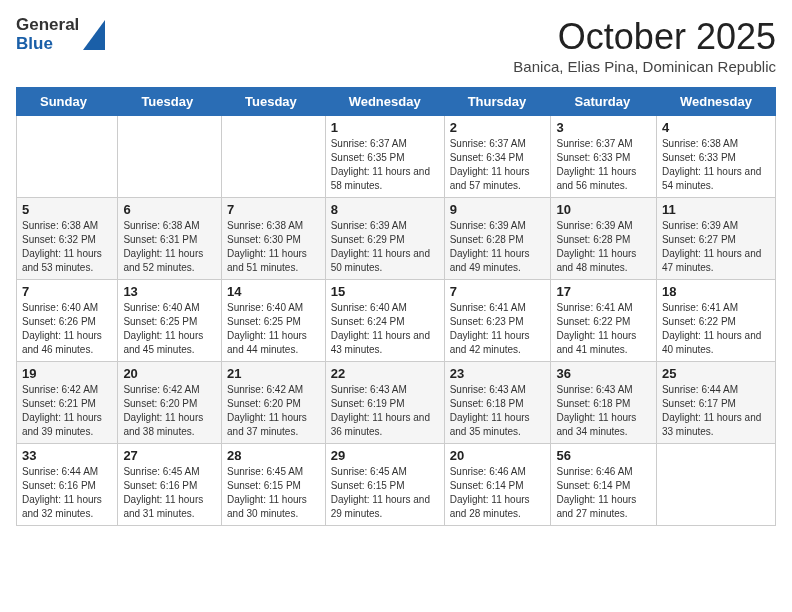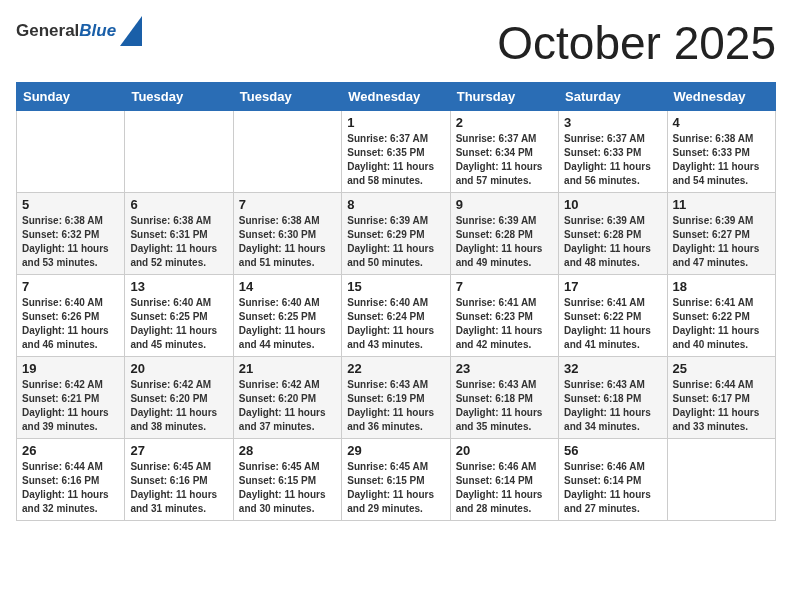--- a/index.html
+++ b/index.html
@@ -18,38 +18,38 @@
     }
     .logo {
       display: flex;
       align-items: center;
       gap: 4px;
     }
     .logo-general { color: #333; }
     .logo-blue { color: #1a5fa8; }
     .title-block { text-align: right; }
     .month-title {
-      font-size: 46px;
+      font-size: 36px;
       color: #222;
       font-weight: normal;
     }
     .subtitle {
       font-size: 15px;
       color: #444;
     }
     .calendar {
       width: 100%;
       border-collapse: collapse;
       border: 1px solid #bbb;
     }
     .calendar th {
       background: #2a6db5;
       color: #fff;
       text-align: left;
-      padding: 6px 6px;
+      padding: 6px 23px;
       font-size: 13px;
       font-weight: bold;
       border: 1px solid #2a6db5;
       margin-top: 12px;
     }
     .calendar td {
       vertical-align: top;
       border: 1px solid #ccc;
       padding: 4px 5px;
       width: 108px;
@@ -62,43 +62,43 @@
       font-size: 13px;
       font-weight: bold;
       color: #222;
       display: block;
       margin-bottom: 2px;
     }
     .day-info {
       font-size: 10px;
       color: #333;
       line-height: 1.4;
-      font-weight: bold;
     }
     .empty-cell { background: #fff !important; }
     .week-row-even td { background: #f0f0f0; }
     .week-row-odd td { background: #ffffff; }
   </style>
 </head>
 <body>
 
 <div class="header">
   <div class="logo">
-    <div style="display:flex;flex-direction:row;align-items:flex-end;">
+    <div style="display:flex;flex-direction:column;">
       <span class="logo-general" style="font-size:17px;font-weight:bold;color:#333;line-height:1.1;font-family:Arial;">General</span>
-      <span class="logo-blue" style="font-size:17px;font-weight:bold;color:#1a5fa8;line-height:1.1;font-family:Arial;font-style:italic;">Blue</span>
+      <span class="logo-blue" style="font-size:17px;font-weight:bold;color:#1a5fa8;line-height:1.1;font-family:Arial;">Blue</span>
     </div>
     <div style="display:flex;align-items:center;">
       <svg width="22" height="30" viewBox="0 0 22 30">
         <polygon points="0,30 22,30 22,0" fill="#1a5fa8"></polygon>
       </svg>
     </div>
   </div>
   <div class="title-block">
     <div class="month-title">October 2025</div>
+    <div class="subtitle">Banica, Elias Pina, Dominican Republic</div>
   </div>
 </div>
 
 <table class="calendar">
   <thead>
     <tr>
     <th>Sunday</th>
         <th>Tuesday</th>
         <th>Tuesday</th>
         <th>Wednesday</th>
@@ -204,31 +204,31 @@
         </td>
         <td>
           <span class="day-num">22</span>
           <div class="day-info">Sunrise: 6:43 AM<br>Sunset: 6:19 PM<br>Daylight: 11 hours and 36 minutes.</div>
         </td>
         <td>
           <span class="day-num">23</span>
           <div class="day-info">Sunrise: 6:43 AM<br>Sunset: 6:18 PM<br>Daylight: 11 hours and 35 minutes.</div>
         </td>
         <td>
-          <span class="day-num">32</span>
+          <span class="day-num">36</span>
           <div class="day-info">Sunrise: 6:43 AM<br>Sunset: 6:18 PM<br>Daylight: 11 hours and 34 minutes.</div>
         </td>
         <td>
           <span class="day-num">25</span>
           <div class="day-info">Sunrise: 6:44 AM<br>Sunset: 6:17 PM<br>Daylight: 11 hours and 33 minutes.</div>
         </td>
       </tr>
       <tr class="week-row-odd">
         <td>
-          <span class="day-num">26</span>
+          <span class="day-num">33</span>
           <div class="day-info">Sunrise: 6:44 AM<br>Sunset: 6:16 PM<br>Daylight: 11 hours and 32 minutes.</div>
         </td>
         <td>
           <span class="day-num">27</span>
           <div class="day-info">Sunrise: 6:45 AM<br>Sunset: 6:16 PM<br>Daylight: 11 hours and 31 minutes.</div>
         </td>
         <td>
           <span class="day-num">28</span>
           <div class="day-info">Sunrise: 6:45 AM<br>Sunset: 6:15 PM<br>Daylight: 11 hours and 30 minutes.</div>
         </td>

